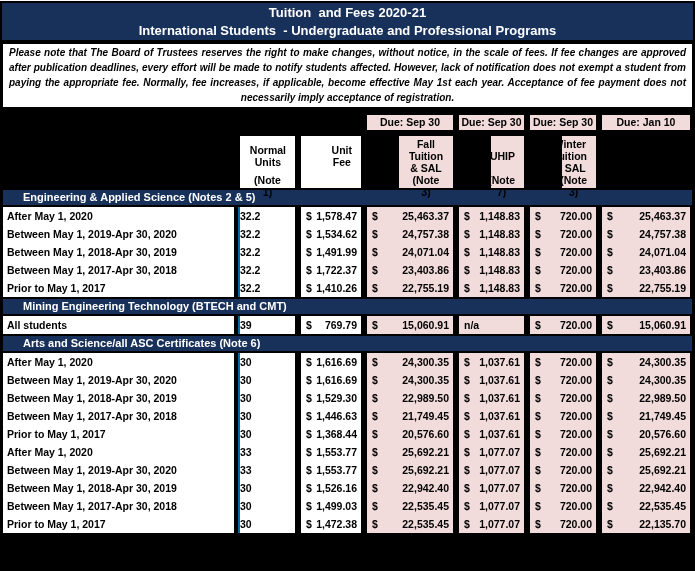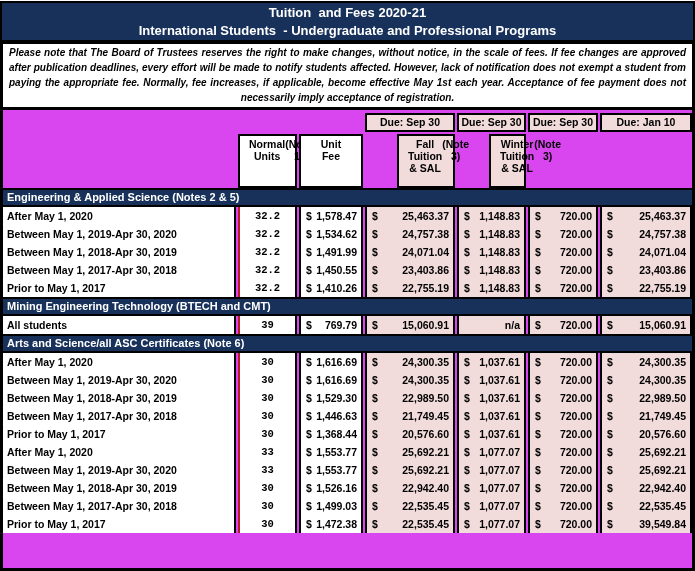--- a/index.html
+++ b/index.html
@@ -43,77 +43,77 @@
     overflow:hidden;
   }
   
   .table-outer{
     box-sizing:border-box;
     height:461px;
     border:3px solid #000;
     border-top:none;
     padding-top:3px;
     overflow:hidden;
-    background:#d946ef;
+    background:#000000;
   }
   .grid-row{
     display:grid;
     grid-template-columns:233px 59px 64px 90px 69px 70px 92px;
     column-gap:2px;
   }
   
   .due-row{height:19px;line-height:15px;font-size:10.5px;}
   .dcell{box-sizing:border-box;}
   .dcell.due{
     border:2px solid #000;
     background:var(--pink,#F2DCDB);
     text-align:center;
   }
   .hdr-gap{height:2px;}
   
   .header-row{height:54px;font-size:10.5px;line-height:12px;}
   .hcell{
     box-sizing:border-box;
     border:2px solid #000;
-    display:flex;flex-direction:row;
-    align-items:flex-start;
+    display:flex;flex-direction:column;
+    align-items:flex-end;
     text-align:center;
     padding:2px 9px;
     background:#fff;
   }
   .hcell.empty{border:none;background:transparent;}
   .hcell.pink{background:var(--pink,#F2DCDB);margin-left:32px;}
   .hlines{flex:1;display:flex;flex-direction:column;justify-content:center;}
   .hnote{height:12px;}
   
   .section-bar{
     box-sizing:border-box;
     height:19px;
     background:var(--navy,#17315A);
     color:#fff;
     border-top:2px solid #000;
     border-bottom:2px solid #000;
     font-size:11px;
     line-height:15px;
-    padding-left:4px;
+    padding-left:20px;
   }
   .section-bar.last{height:18px;border-bottom-width:2px;}
   
   .data-row{height:18px;font-size:10.5px;line-height:18px;}
   .cell{box-sizing:border-box;overflow:hidden;}
   .c-label{border-right:2px solid #000;padding-left:4px;background:#fff;}
-  .c-units{border-left:2px solid #b91c1c;border-right:2px solid #000;text-align:center;background:#fff;font-family:Liberation Mono, monospace;}
+  .c-units{border-left:2px solid #0369a1;border-right:2px solid #000;text-align:left;background:#fff;}
   .money{
     border-left:2px solid #000;border-right:2px solid #000;
     display:flex;justify-content:space-between;
     padding:0 4px 0 5px;
     background:#fff;
   }
   .money.pink{background:var(--pink,#F2DCDB);}
-  .money.na{justify-content:flex-end;}
+  .money.na{}
 </style>
 </head>
 <body>
 
 <div class="page">
 
   <div class="title-bar">
     <div>Tuition  and Fees 2020-21</div>
     <div>International Students  - Undergraduate and Professional Programs</div>
   </div>
@@ -152,20 +152,27 @@
       </div>
       <div class="hcell pink">
         <div class="hlines">
           <div>Fall Tuition</div>
           <div>&amp; SAL</div>
         </div>
         <div class="hnote">(Note 3)</div>
       </div>
       <div class="hcell pink">
         <div class="hlines">
+          <div>UHIP</div>
+          <div></div>
+        </div>
+        <div class="hnote">(Note 7)</div>
+      </div>
+      <div class="hcell pink">
+        <div class="hlines">
           <div>Winter Tuition</div>
           <div>&amp; SAL</div>
         </div>
         <div class="hnote">(Note 3)</div>
       </div>
     </div>
 
     <div id="table-body">
         <div class="section-bar">Engineering &amp; Applied Science (Notes 2 &amp; 5)</div>
         <div class="grid-row data-row">
@@ -238,21 +245,21 @@
           <div class="cell money pink">
             <div class="cur">$</div>
             <div class="amt">24,071.04</div>
           </div>
         </div>
         <div class="grid-row data-row">
           <div class="cell c-label">Between May 1, 2017-Apr 30, 2018</div>
           <div class="cell c-units">32.2</div>
           <div class="cell money ">
             <div class="cur">$</div>
-            <div class="amt">1,450.55</div>
+            <div class="amt">1,722.37</div>
           </div>
           <div class="cell money pink">
             <div class="cur">$</div>
             <div class="amt">23,403.86</div>
           </div>
           <div class="cell money pink">
             <div class="cur">$</div>
             <div class="amt">1,148.83</div>
           </div>
           <div class="cell money pink">
@@ -543,19 +550,19 @@
           <div class="cell money pink">
             <div class="cur">$</div>
             <div class="amt">1,077.07</div>
           </div>
           <div class="cell money pink">
             <div class="cur">$</div>
             <div class="amt">720.00</div>
           </div>
           <div class="cell money pink">
             <div class="cur">$</div>
-            <div class="amt">39,549.84</div>
+            <div class="amt">22,135.70</div>
           </div>
         </div>
       </div>
 
   </div>
 </div>
 
 </body></html>

